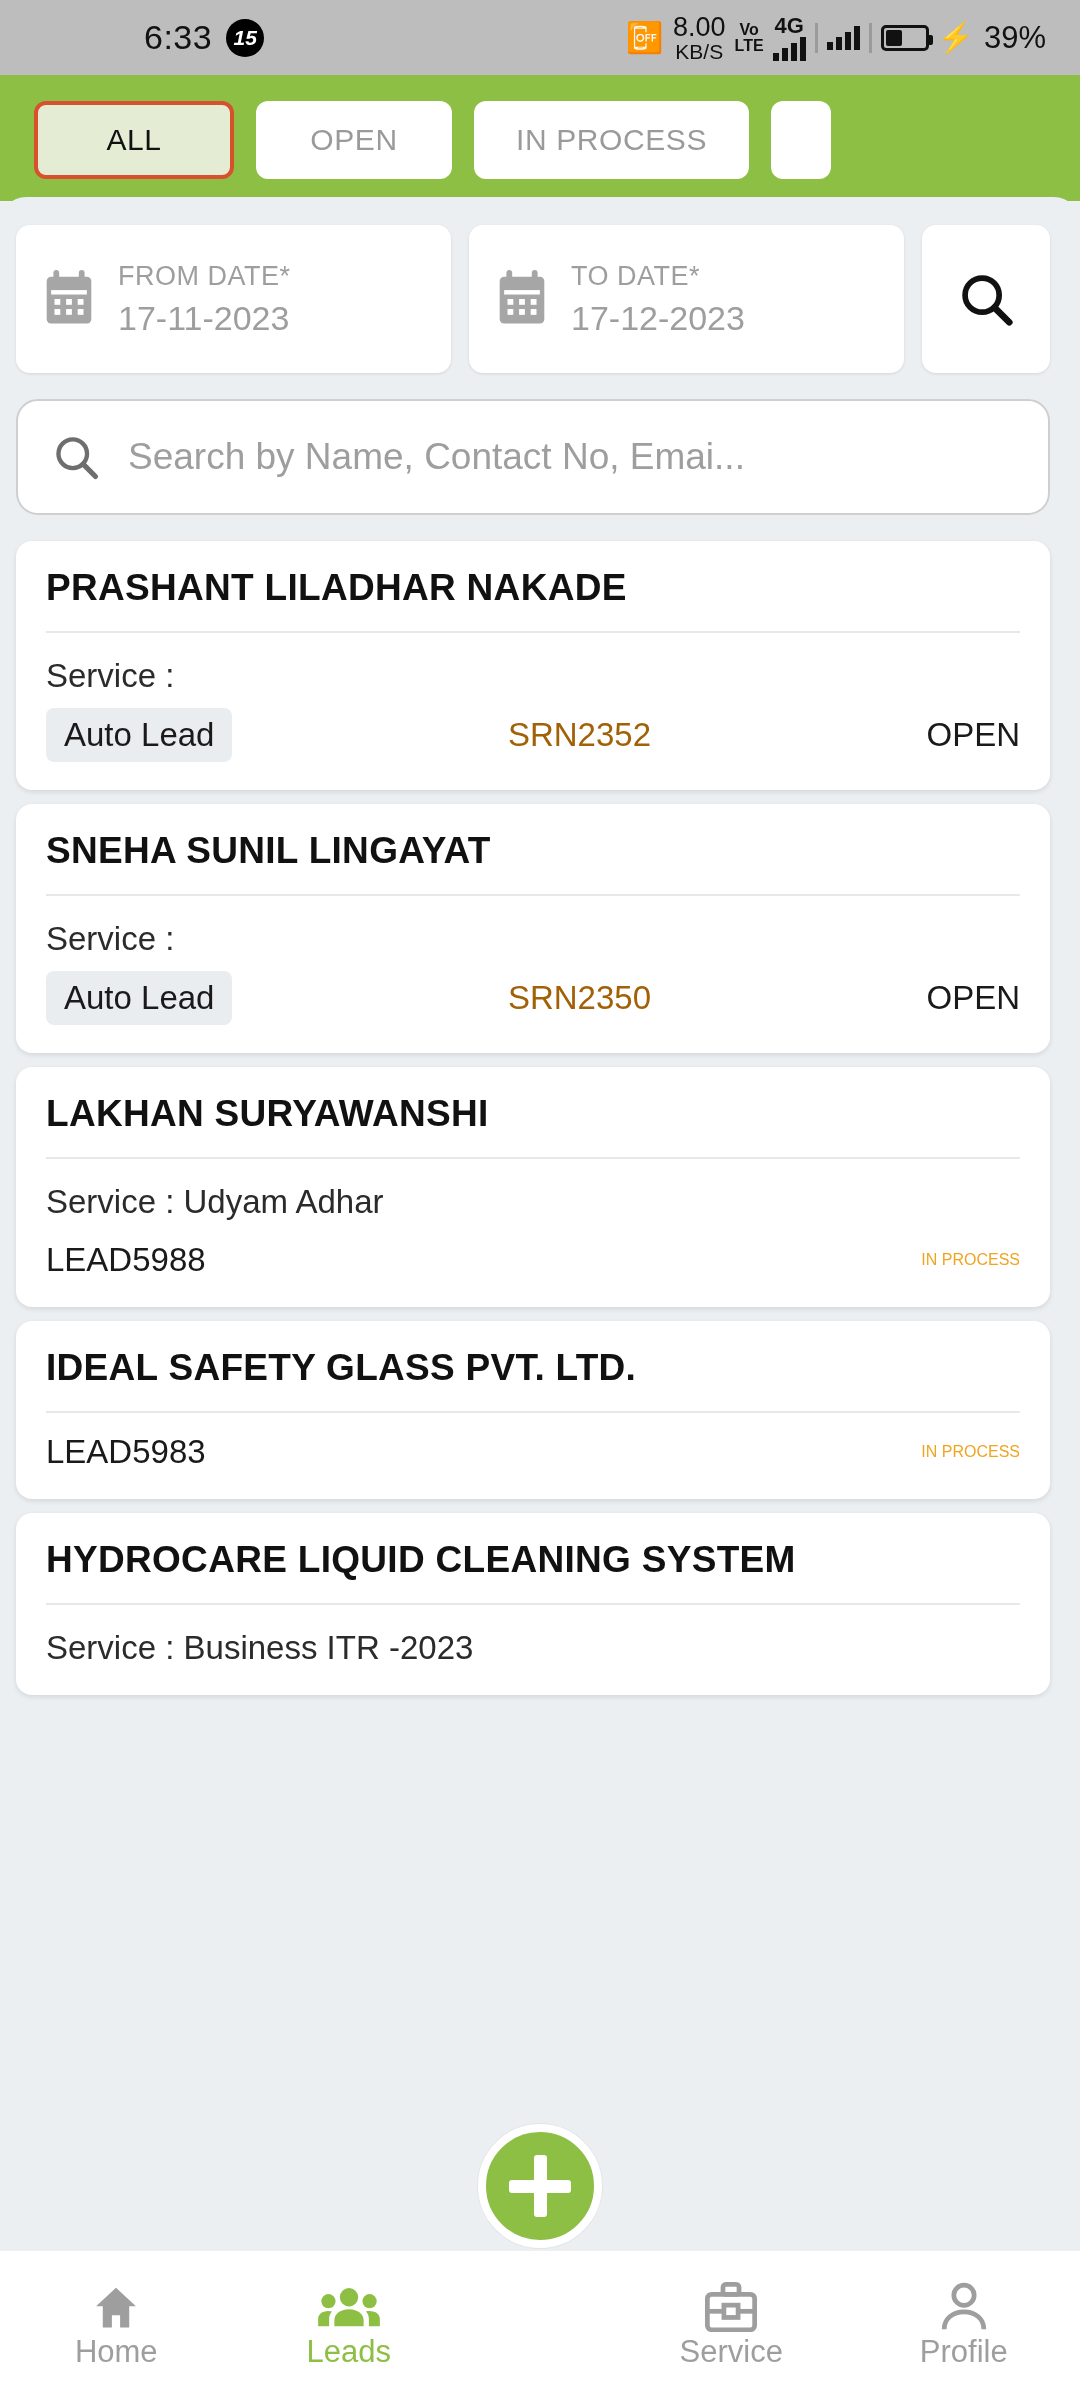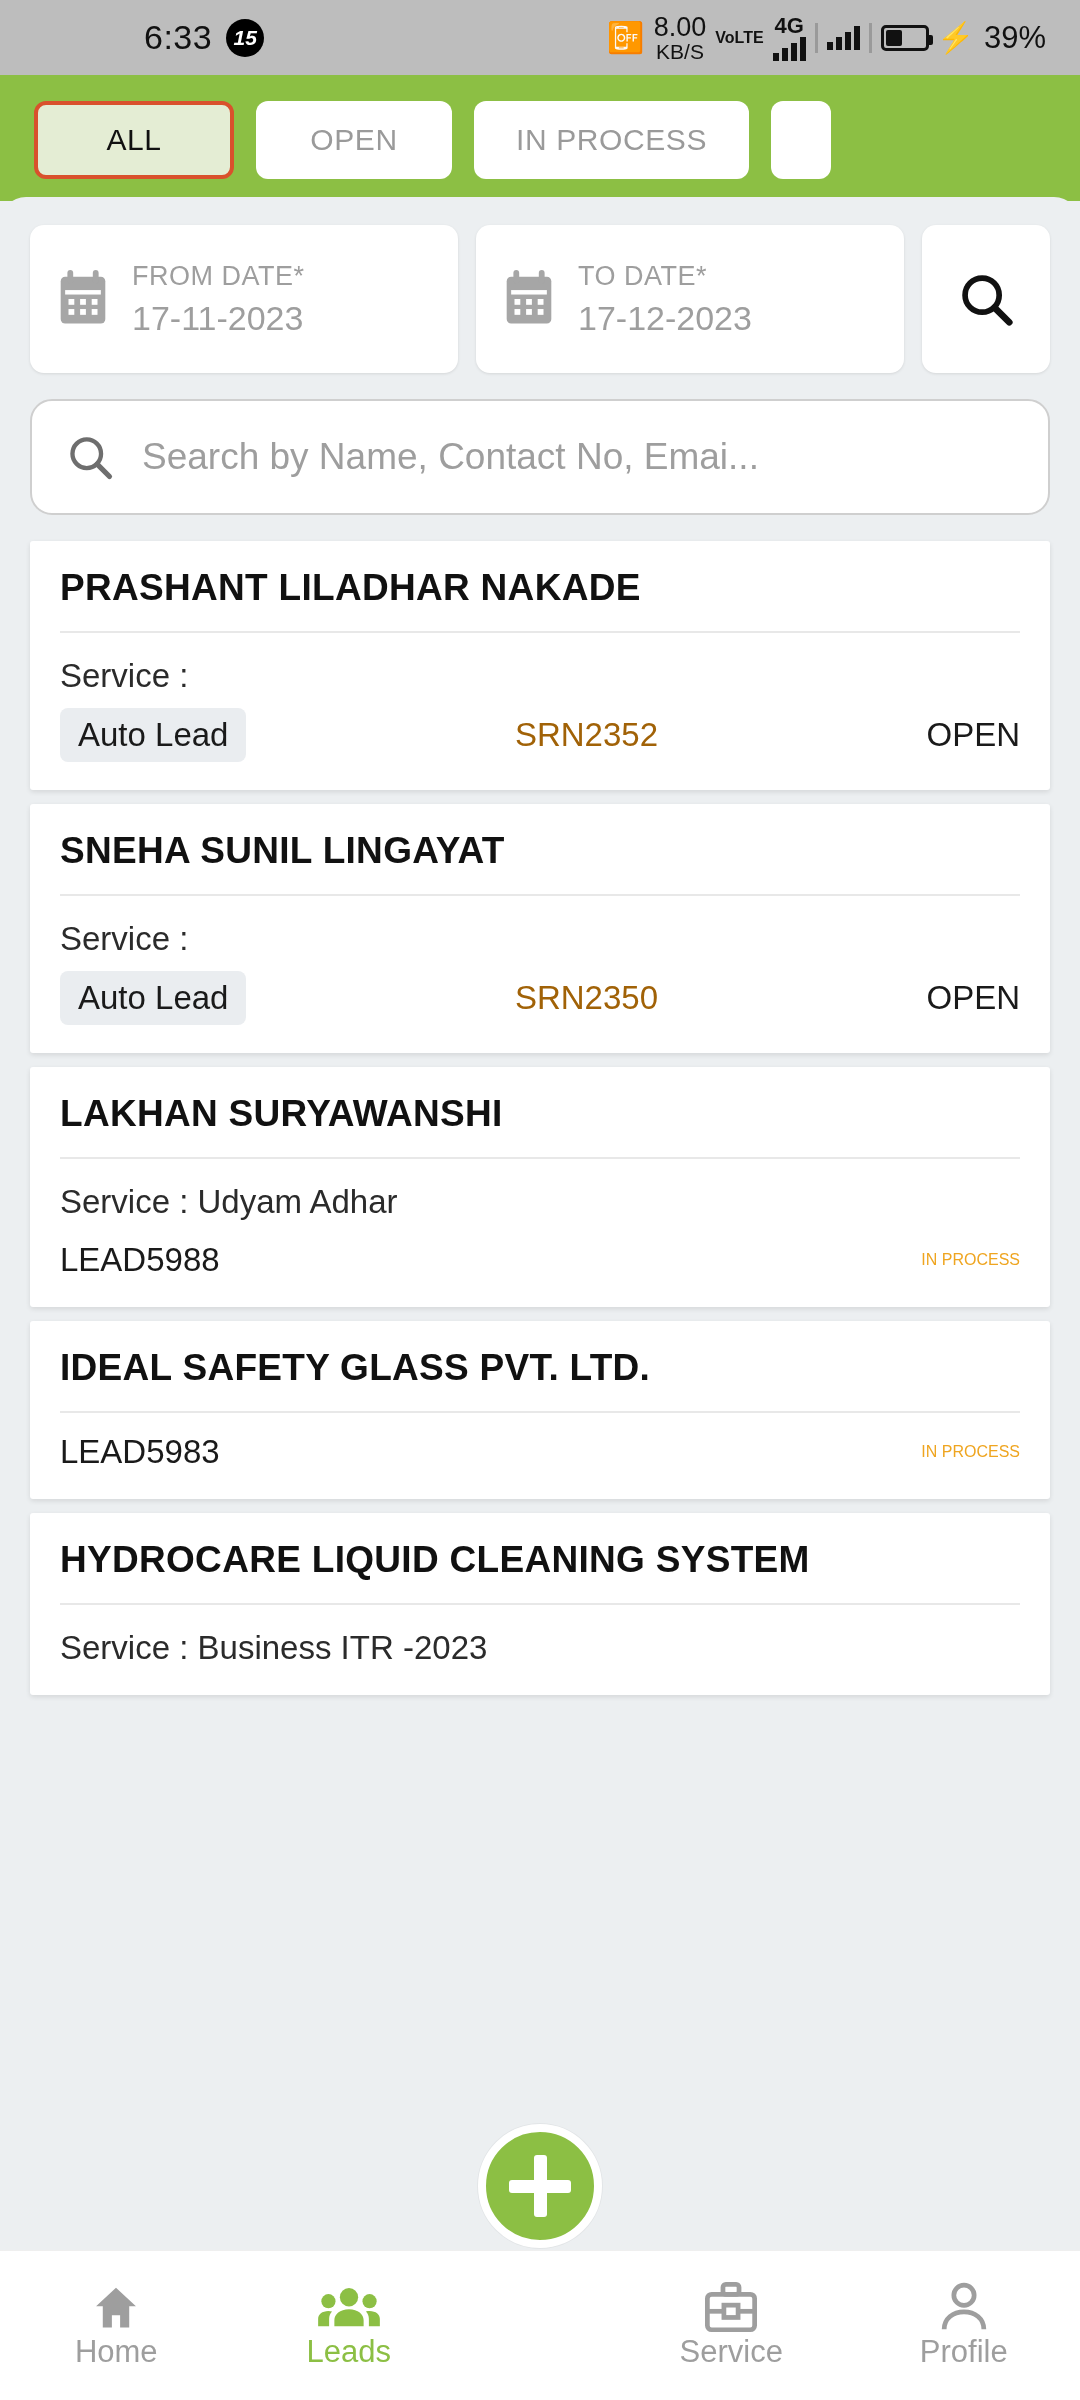--- a/index.html
+++ b/index.html
@@ -21,21 +21,21 @@
   .sb-time{ font-size:34px; letter-spacing:.5px; }
   .sb-badge{
     width:38px;height:38px;border-radius:50%;background:#000;color:#fff;
     font-size:21px;display:flex;align-items:center;justify-content:center;font-weight:bold;font-style:italic;
   }
   .sb-right{ display:flex; align-items:center; gap:9px; margin-left:auto; }
   .sb-vib{ font-size:30px; }
   .sb-speed{ display:flex;flex-direction:column;align-items:center;line-height:1; }
   .sb-speed .v{ font-size:27px; }
   .sb-speed .u{ font-size:21px; }
-  .sb-volte{ display:flex;flex-direction:row;align-items:center;line-height:1;font-size:16px;font-weight:bold; }
+  .sb-volte{ display:flex;flex-direction:column;align-items:center;line-height:1;font-size:16px;font-weight:bold; }
   .sb-4g{ display:flex;flex-direction:column;align-items:center;line-height:1; }
   .sb-4g .lbl{ font-size:22px; font-weight:bold; }
   .bars{ display:flex; align-items:flex-end; gap:3px; height:24px; }
   .bars i{ width:6px; background:#111; display:block; }
   .bars i:nth-child(1){height:8px}.bars i:nth-child(2){height:13px}
   .bars i:nth-child(3){height:18px}.bars i:nth-child(4){height:24px}
   .sb-sep{ width:3px;height:30px;background:#9a9a9a; }
   .battery{ width:48px;height:26px;border:3px solid #111;border-radius:5px;position:relative;display:flex;align-items:center;padding:2px; }
   .battery:after{ content:"";position:absolute;right:-7px;top:7px;width:4px;height:10px;background:#111;border-radius:0 2px 2px 0; }
   .battery span{ display:block;height:100%;width:42%;background:#111;border-radius:2px; }
@@ -53,21 +53,21 @@
     display:flex;align-items:center;justify-content:center;
     font-size:30px; color:#9A9A9A; letter-spacing:.6px; flex:0 0 auto;
     padding:0 40px; white-space:nowrap; border:2px solid transparent;
   }
   .tab.active{ background:#E4EDD4; border:4px solid #D9512C; color:#111; min-width:200px; }
   .tab.cut{ min-width:60px; padding:0; }
 
   
   .content{
     background:#ECEFF1; border-top-left-radius:26px; border-top-right-radius:26px;
-    margin-top:-4px; padding:28px 30px 0 30px; height:1895px; overflow:hidden;
+    margin-top:-4px; padding:28px 30px 0 16px; height:1895px; overflow:hidden;
   }
   .filter-row{ display:flex; gap:18px; align-items:stretch; }
   .date-box{
     background:#fff; border-radius:14px; flex:1; height:148px;
     display:flex; align-items:center; padding:0 26px; gap:22px;
     box-shadow:0 1px 3px rgba(0,0,0,.10);
   }
   .cal-icon{ width:54px;height:58px;flex:0 0 auto; }
   .date-text .lbl{ font-size:27px;color:#9E9E9E;letter-spacing:.5px;margin-bottom:7px; }
   .date-text .val{ font-size:34px;color:#9E9E9E; }
@@ -79,21 +79,21 @@
 
   .searchbar{
     margin-top:26px;height:116px;background:#fff;border:2px solid #CFCFCF;
     border-radius:22px;display:flex;align-items:center;gap:26px;padding:0 32px;
   }
   .searchbar .ph{ font-size:37px;color:#9E9E9E;white-space:nowrap;overflow:hidden; }
 
   
   .cards{ margin-top:26px; }
   .card{
-    background:#fff;border-radius:3px;padding:26px 30px 28px 30px;margin-bottom:14px;
+    background:#fff;border-radius:16px;padding:26px 30px 28px 30px;margin-bottom:14px;
     box-shadow:0 2px 5px rgba(0,0,0,.10);
   }
   .card .name{ font-size:37px;font-weight:bold;color:#111;letter-spacing:.3px;white-space:nowrap; }
   .card hr{ border:none;border-top:2px solid #E8E8E8;margin:22px 0 0 0; }
   .svc{ font-size:33px;color:#2B2B2B;margin-top:24px; }
   .row{ display:flex;align-items:center;margin-top:13px; }
   .chip{
     background:#EAEDF0;border-radius:8px;padding:8px 18px;font-size:33px;color:#1A1A1A;
   }
   .row .mid{ flex:1;text-align:center;font-size:33px;color:#a16207; }

